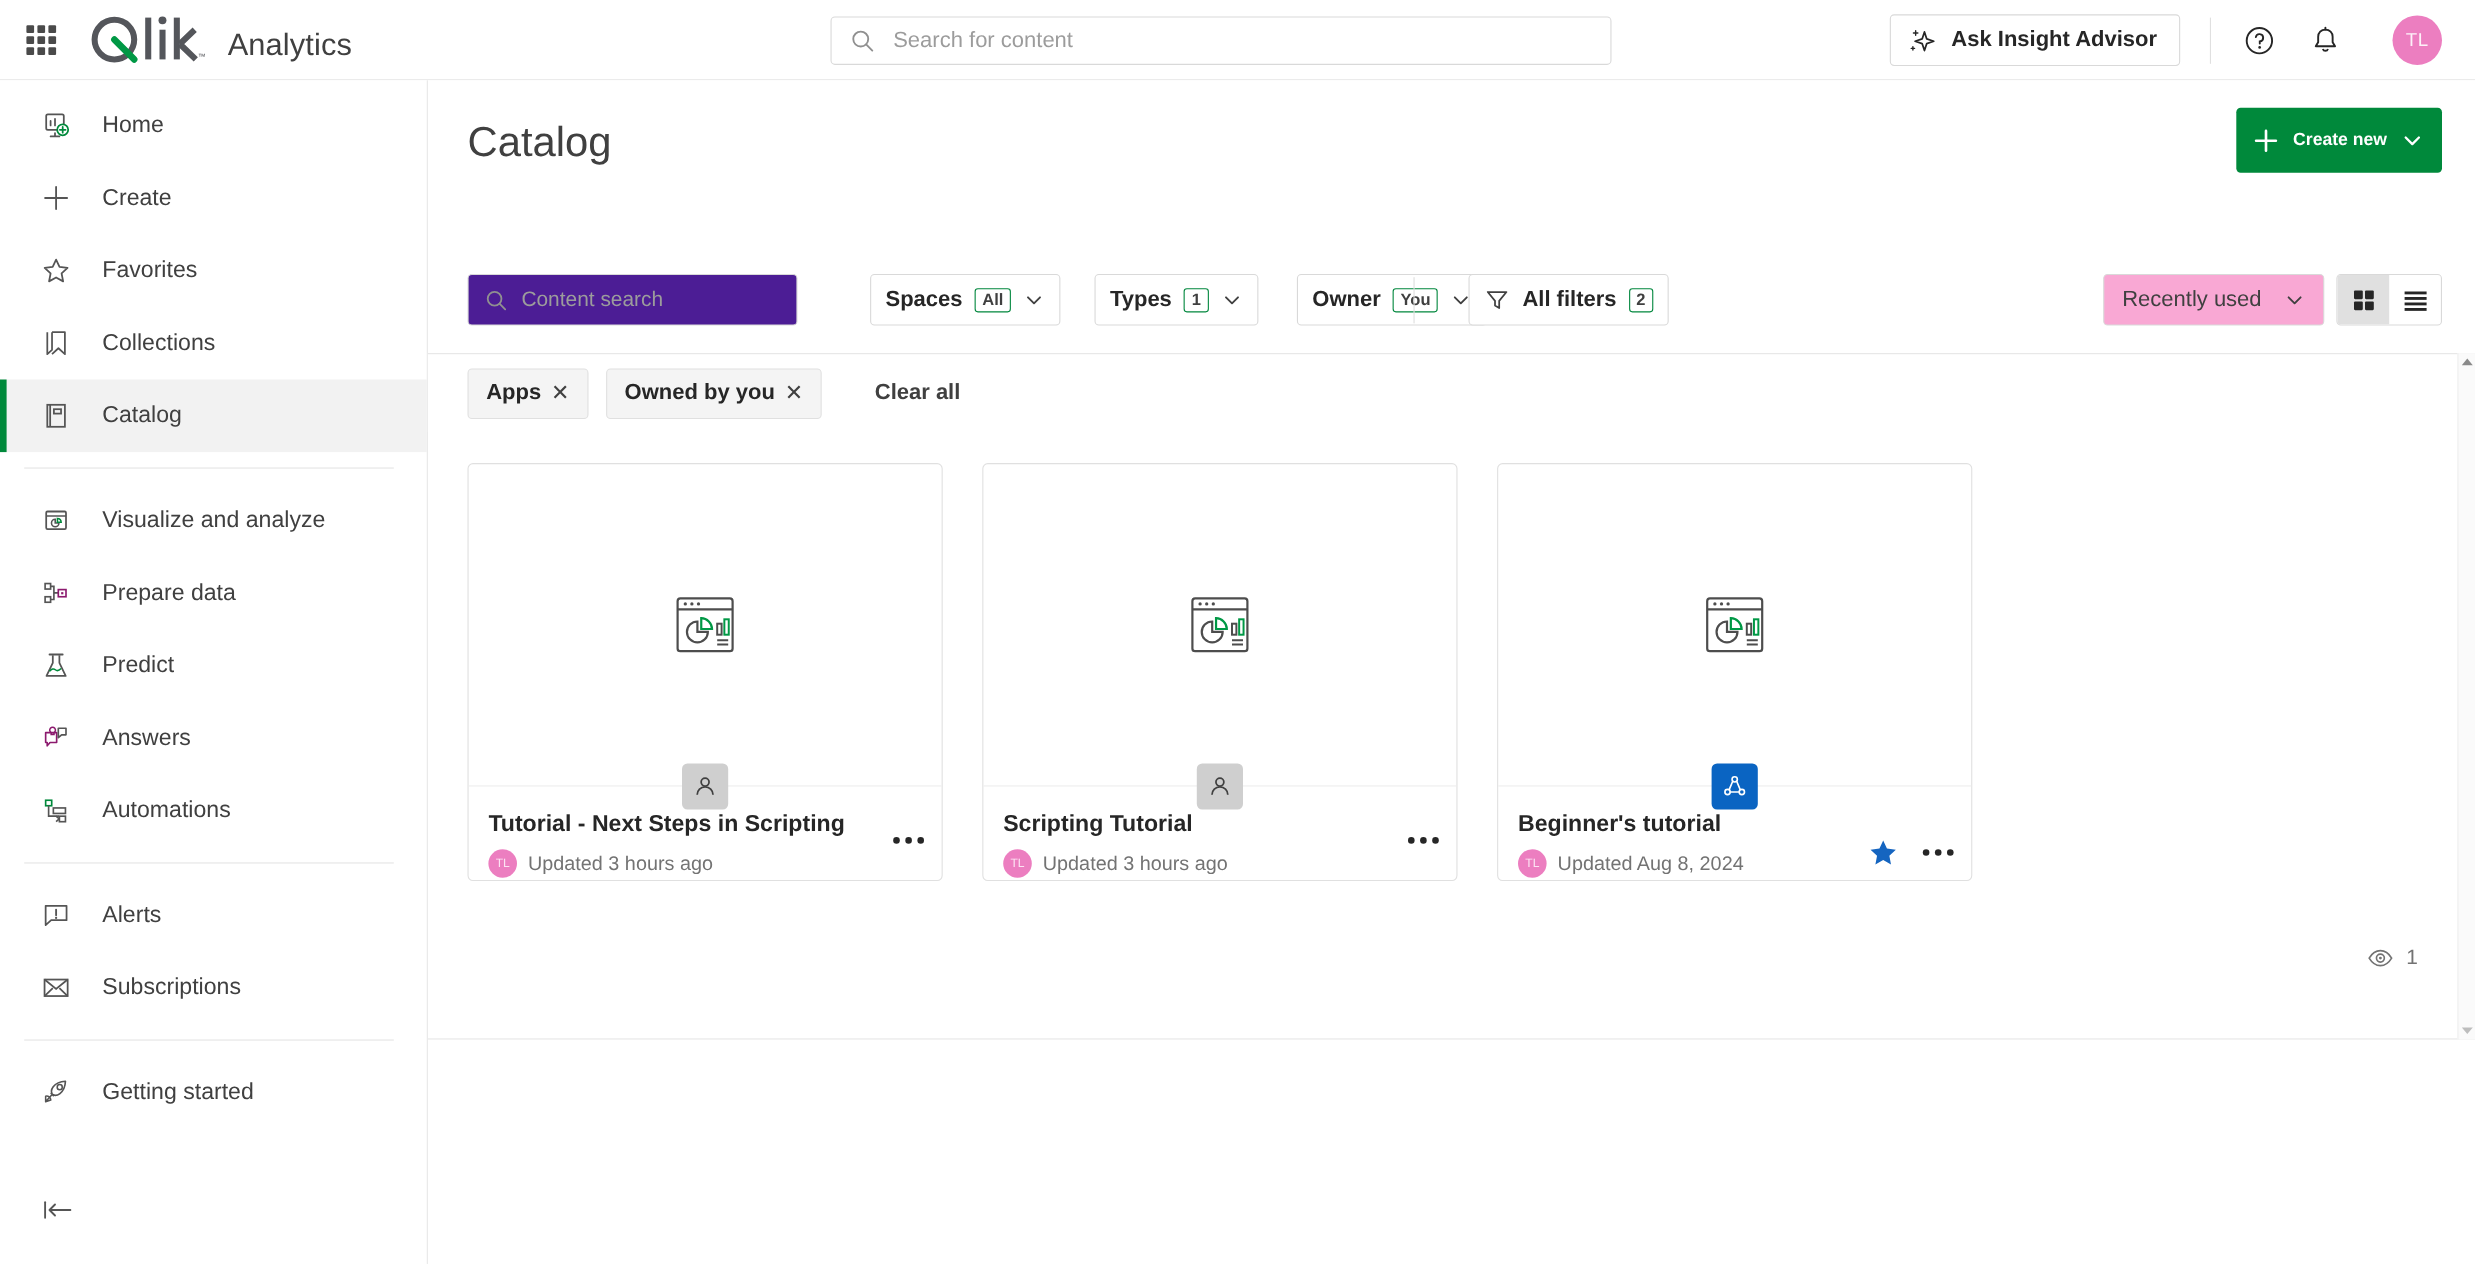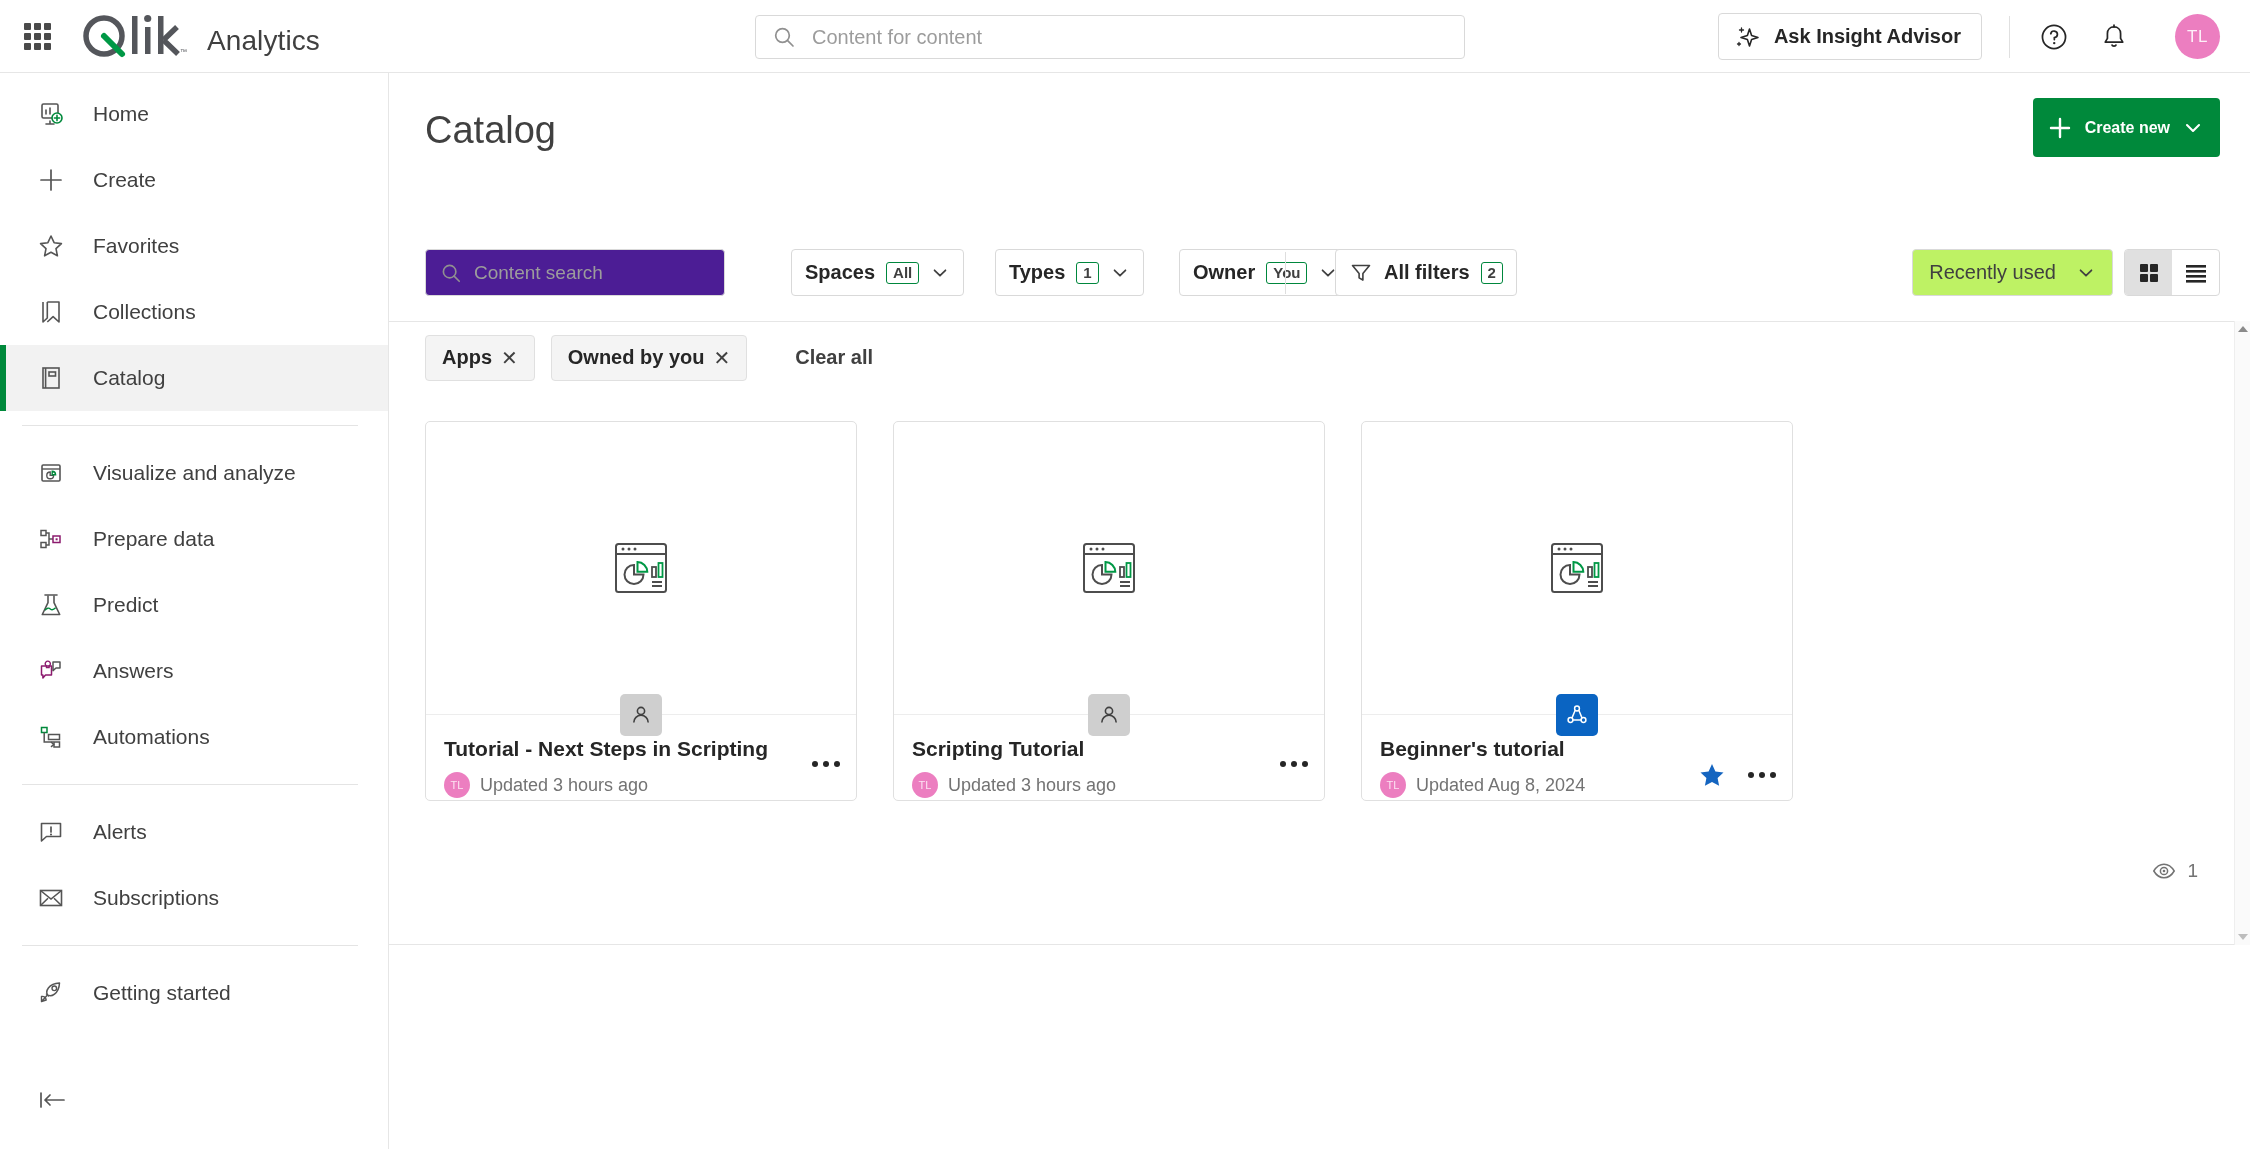--- a/index.html
+++ b/index.html
@@ -177,21 +177,21 @@
   .chev { display: inline-block; }
 
   .vsep {
     position: absolute; width: 1px; height: 42px; background: #dedede; top: 3px;
   }
 
   .sortbtn {
     position: absolute; top: 0; right: 137px;
     height: 47px; padding: 0 16px;
     border: 1px solid #d9d9d9; border-radius: 4px;
-    background: #bef264;
+    background: #f9a8d4;
     display: flex; align-items: center; gap: 20px;
     font-size: 20px; color: #404040;
     cursor: pointer;
     font-family: "Liberation Sans", sans-serif;
   }
   .viewtoggle {
     position: absolute; top: 0; right: 30px;
     height: 47px; width: 96px;
     border: 1px solid #d9d9d9; border-radius: 4px;
     background: #fff; display: flex; overflow: hidden;
@@ -334,21 +334,21 @@
       <text x="101" y="41" font-size="7" fill="#54565b" font-family="'Liberation Sans',sans-serif">™</text>
     </svg>
     <span class="logo-text">Analytics</span>
   </div>
 
   <div class="global-search">
     <svg width="24" height="24" viewBox="0 0 24 24">
       <circle cx="10.5" cy="10.5" r="6.8" fill="none" stroke="#909090" stroke-width="1.7"></circle>
       <path d="M15.4 15.4 L21 21" stroke="#909090" stroke-width="1.7" stroke-linecap="round"></path>
     </svg>
-    <span class="ph">Content for content</span>
+    <span class="ph">Search for content</span>
   </div>
 
   <div class="ask-btn">
     <svg width="26" height="26" viewBox="0 0 26 26">
       <path d="M14.5 5 L16.6 11.4 L23 13.5 L16.6 15.6 L14.5 22 L12.4 15.6 L6 13.5 L12.4 11.4 Z" fill="none" stroke="#262626" stroke-width="1.6" stroke-linejoin="round"></path>
       <path d="M6.5 4 L6.5 8 M4.5 6 L8.5 6" stroke="#262626" stroke-width="1.3" stroke-linecap="round"></path>
       <path d="M4 18.5 L4 21.5 M2.5 20 L5.5 20" stroke="#262626" stroke-width="1.3" stroke-linecap="round"></path>
     </svg>
     <span>Ask Insight Advisor</span>
   </div>

